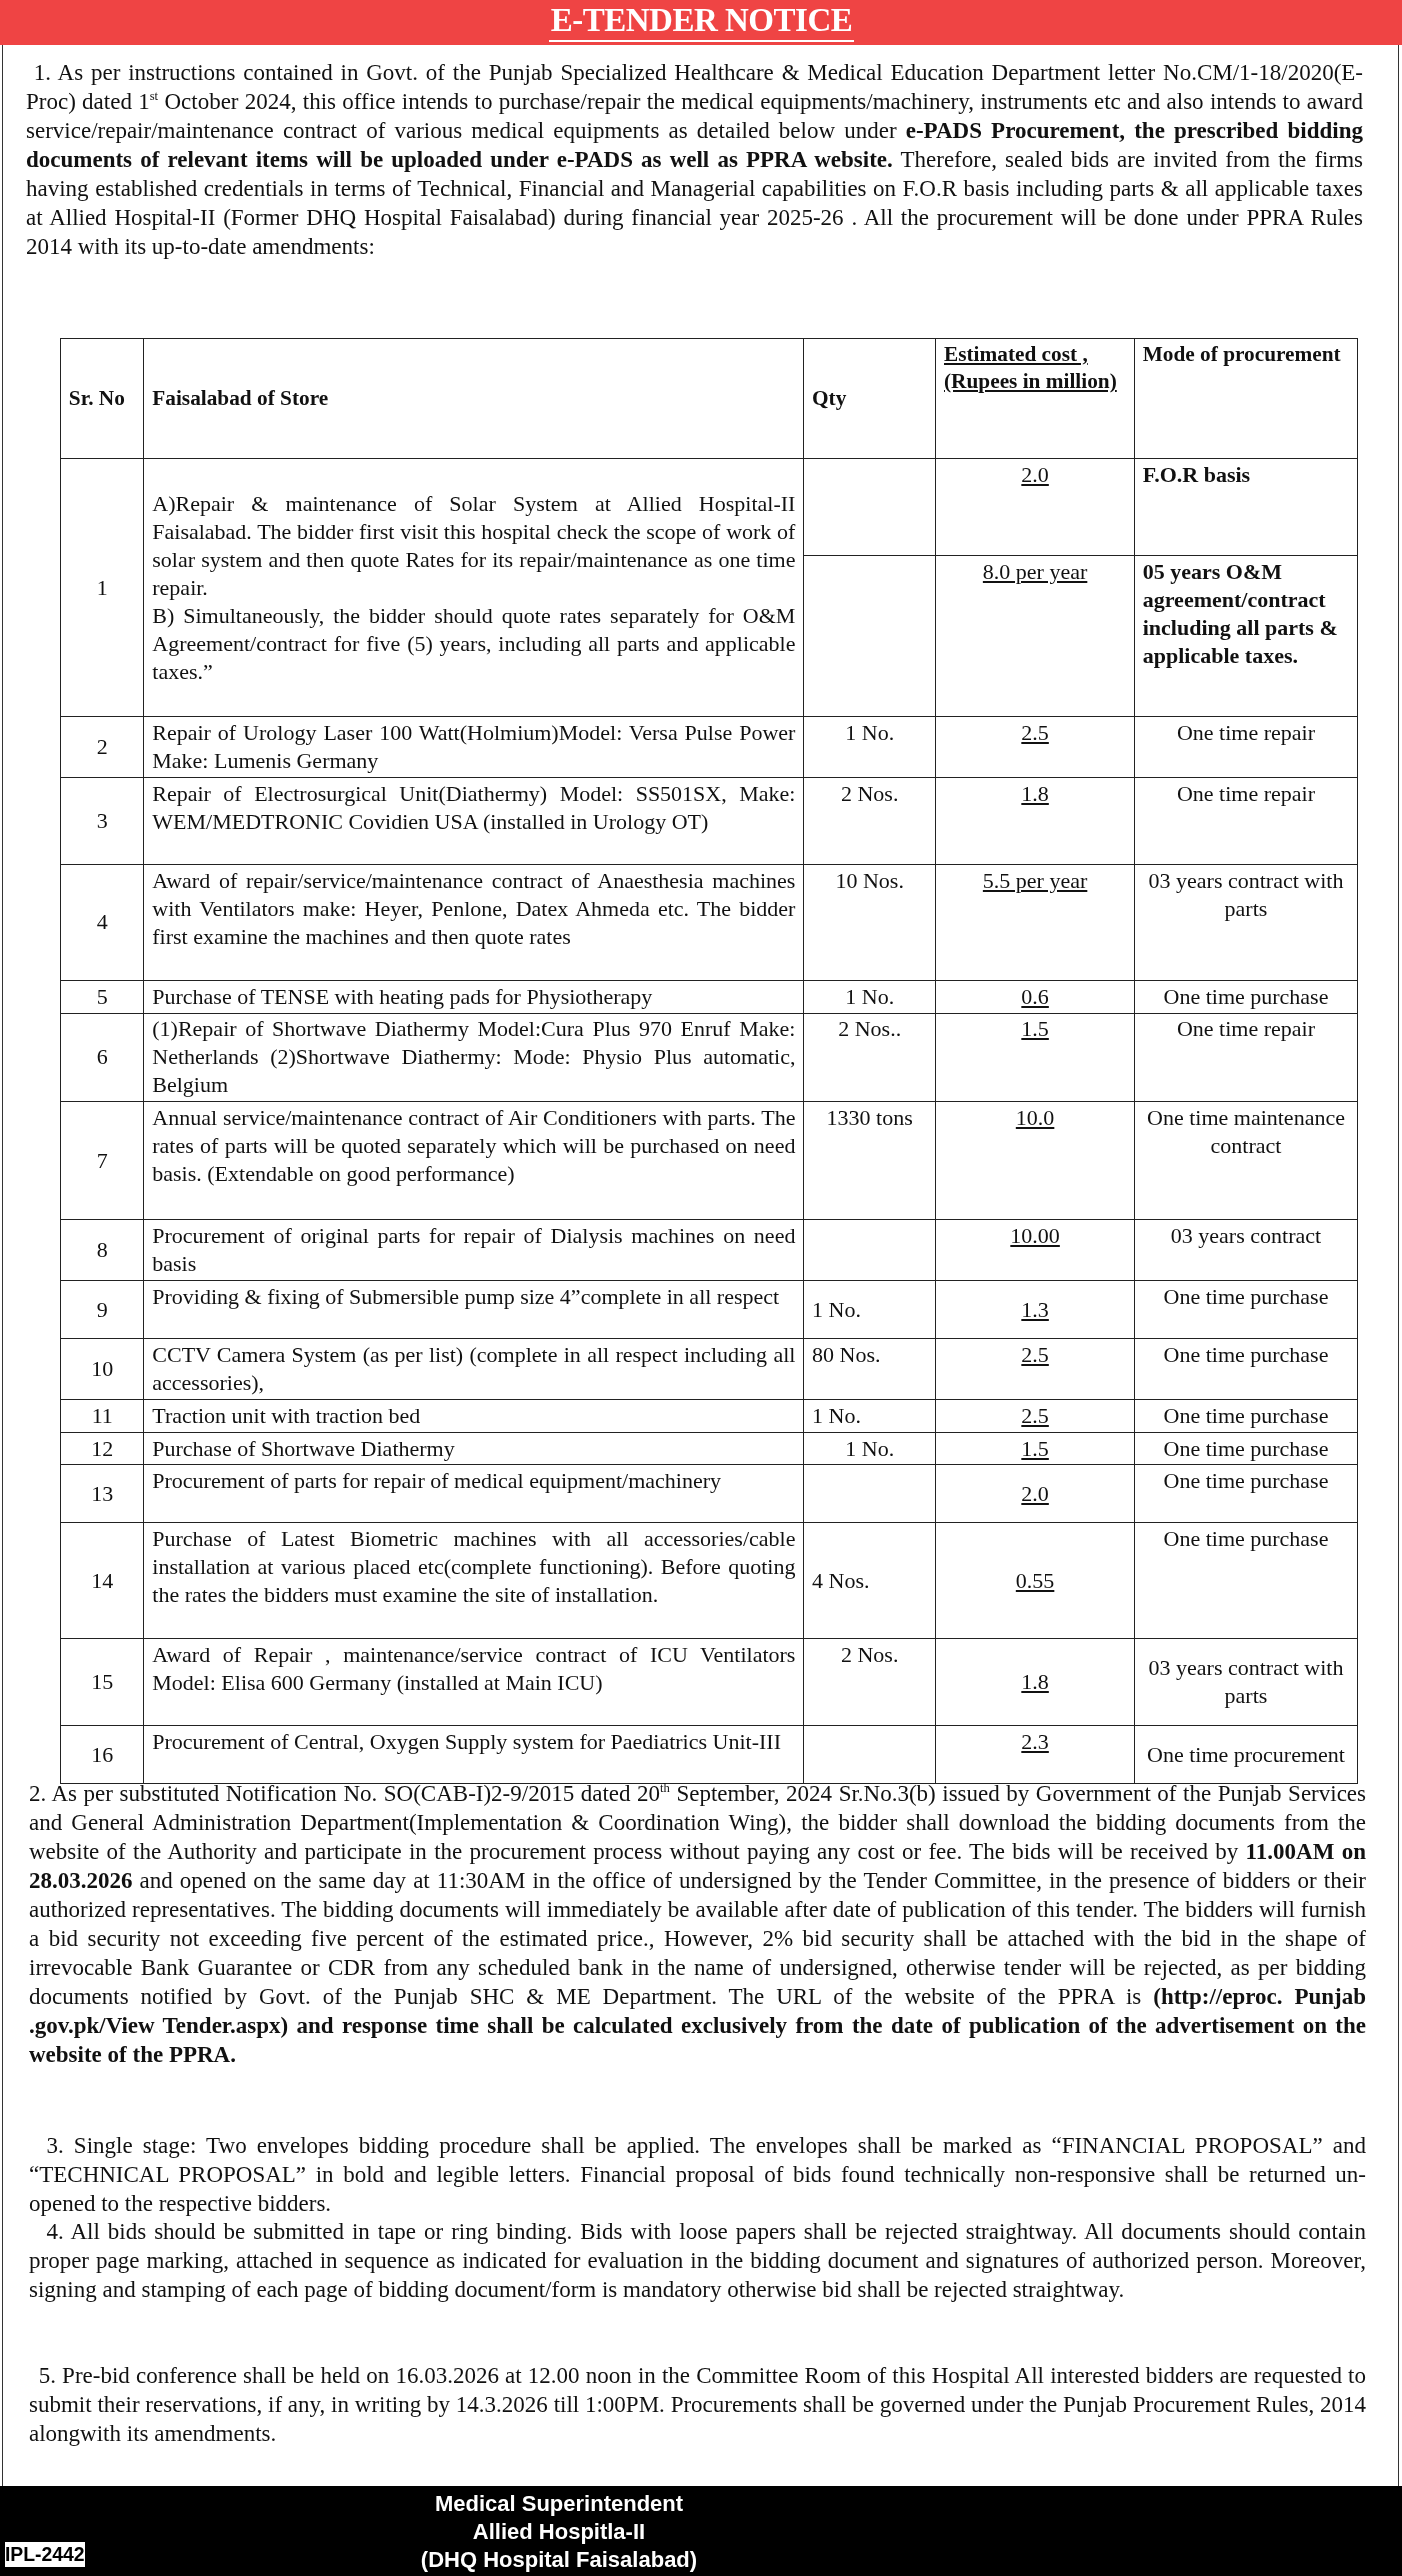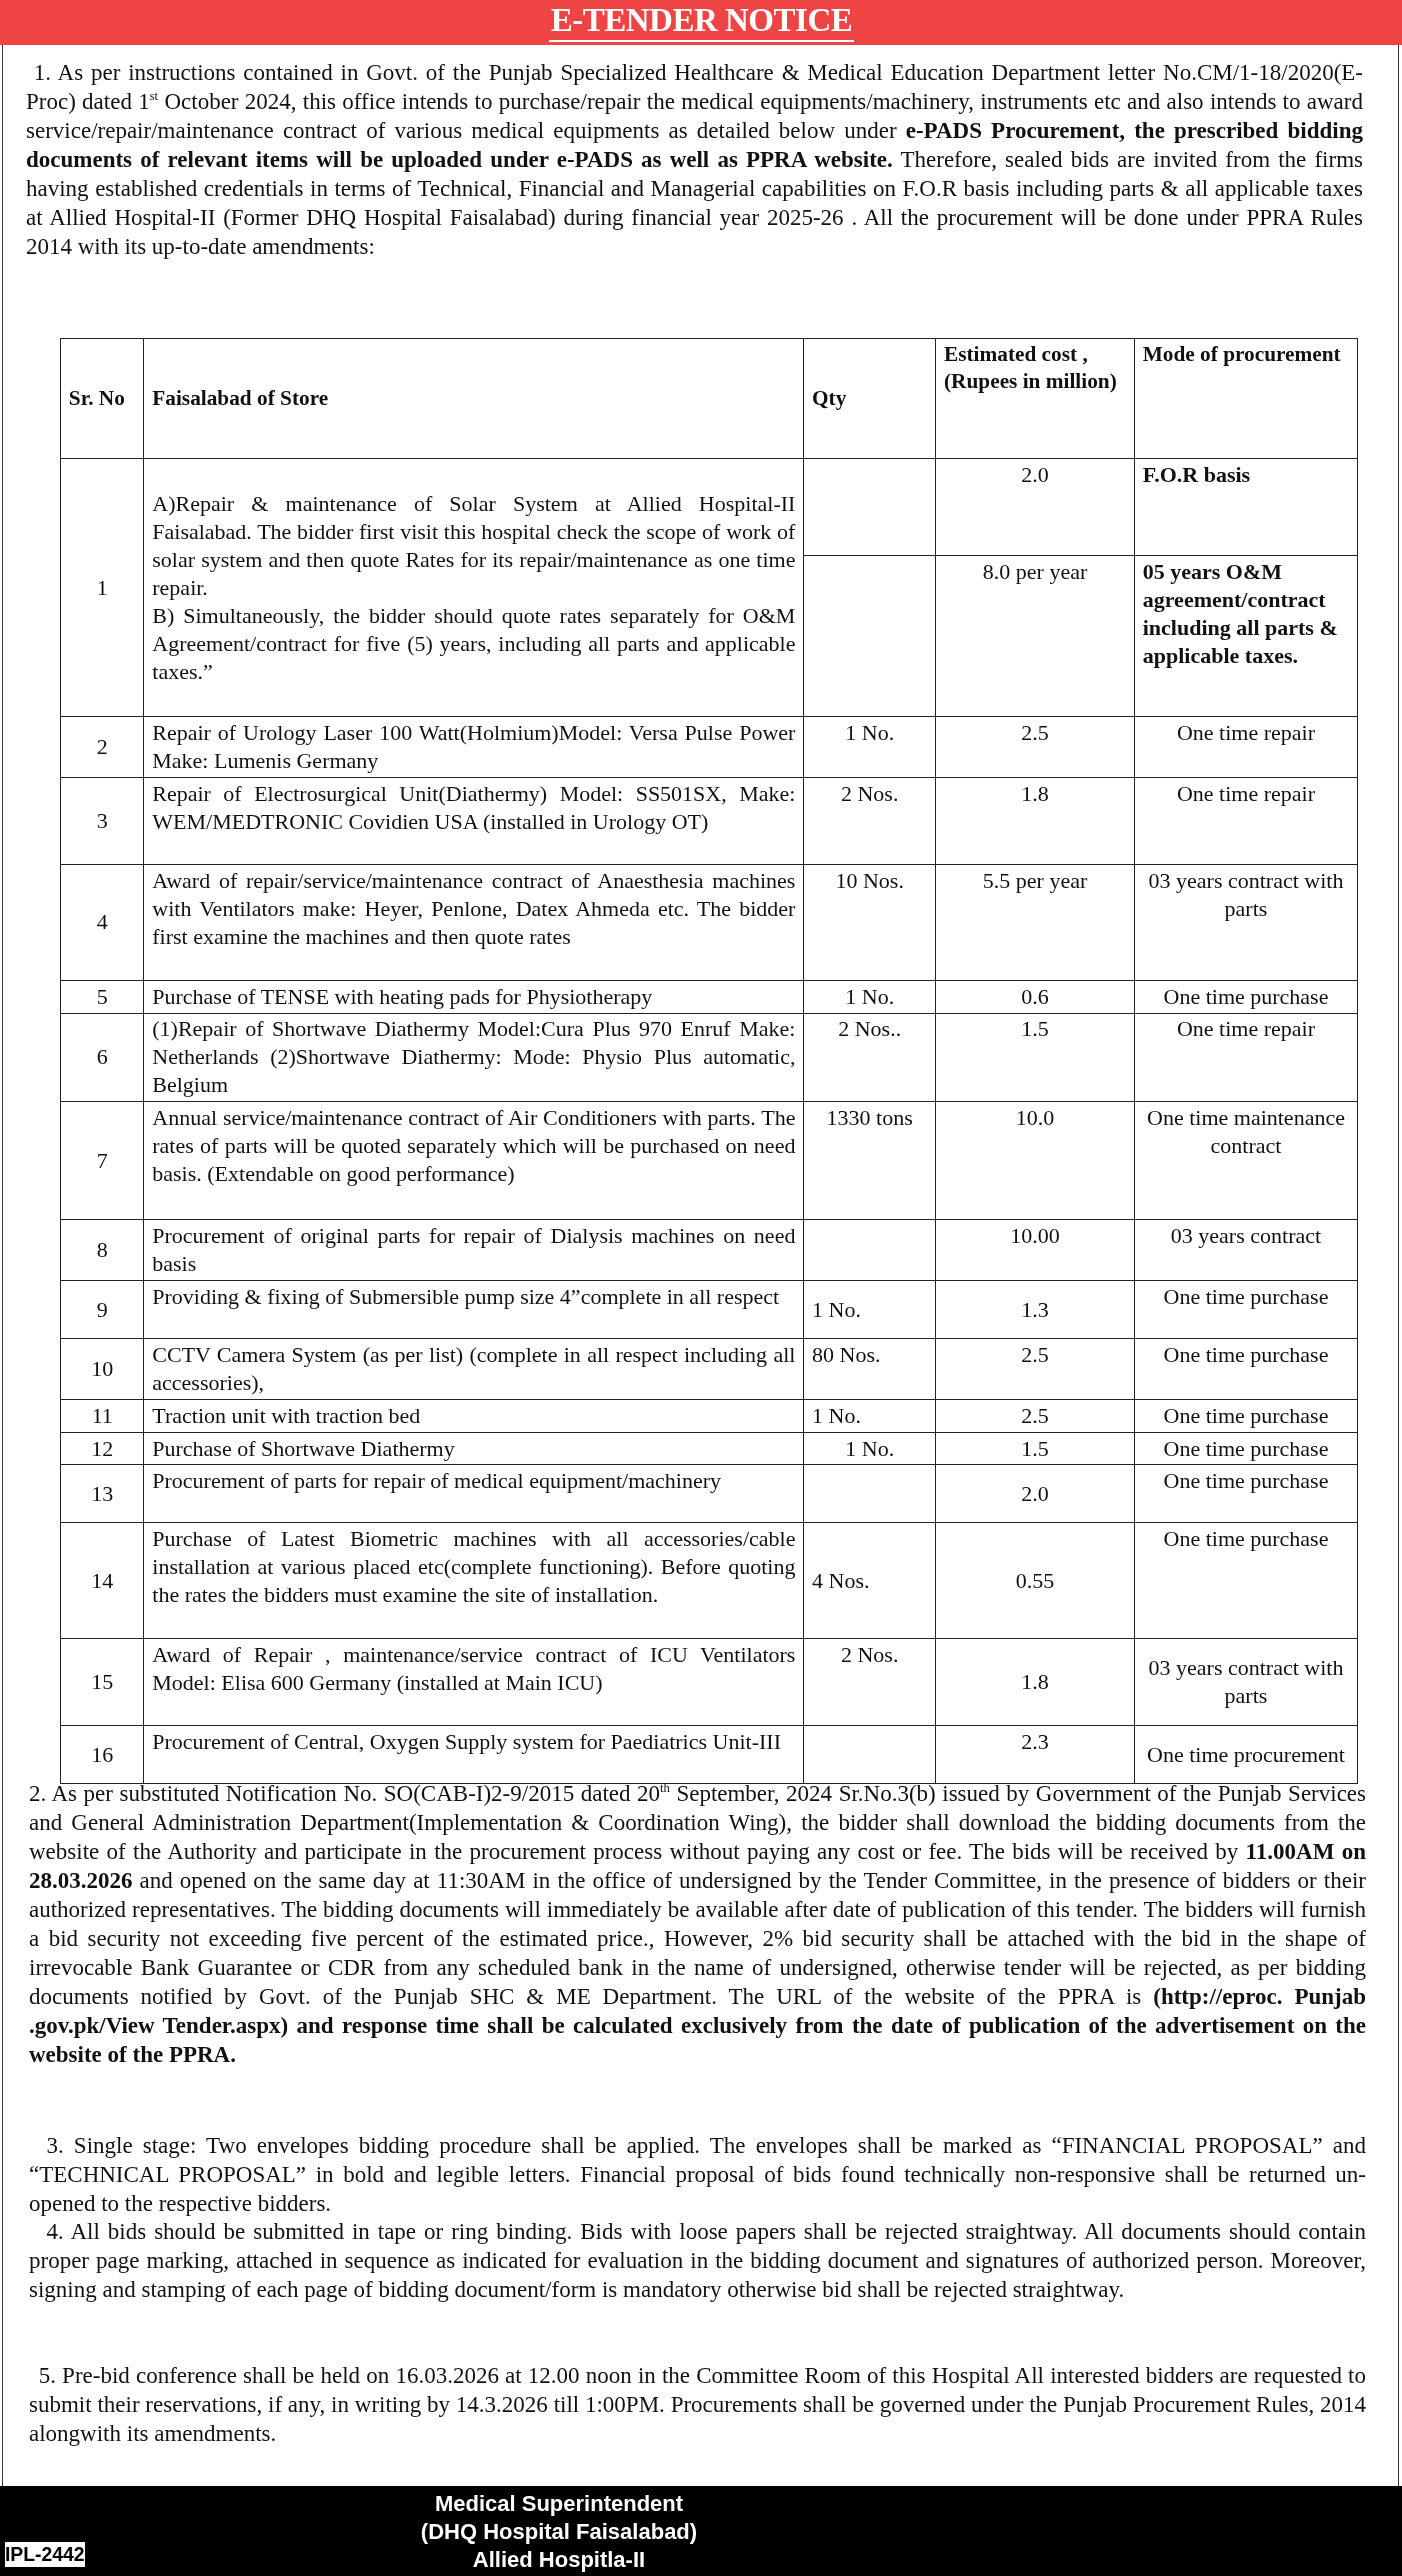--- a/index.html
+++ b/index.html
@@ -11,21 +11,21 @@
                    border-bottom:2.9px solid #fff; padding:0 1.9px; margin-top:1px; font-family:"Liberation Serif", serif; }
   .para { position:absolute; text-align:justify; font-size:23px; line-height:29px; }
   .para b { font-weight:bold; }
   .p1 { left:26px; top:58px; width:1337px; text-indent:7.8px; }
   table.t { position:absolute; left:60px; top:338px; width:1298px; border-collapse:collapse; font-size:22px; line-height:28px; }
   table.t td, table.t th { border:1.9px solid #222; vertical-align:top; padding:1.9px 7.8px; }
   table.t th { font-weight:bold; text-align:left; vertical-align:middle; font-size:21.3px; line-height:27px; }
   .c-sr { width:66px; text-align:center; vertical-align:middle !important; }
   .c-desc { width:636px; text-align:justify; }
   .c-qty { width:114px; text-align:center; }
-  .c-cost { width:180px; text-align:center; }
+  .c-cost { width:180px; text-align:center;text-decoration:underline; }
   .c-mode { width:204px; text-align:center; }
   .left { text-align:left !important; }
   .bold { font-weight:bold; }
   .mid { vertical-align:middle !important; }
   .p2 { left:29px; top:1779px; width:1337px; }
   .p3 { left:29px; top:2131px; width:1337px; }
   .p4 { left:29px; top:2217px; width:1337px; }
   .p5 { left:29px; top:2361px; width:1337px; }
   .footer { position:absolute; left:0; top:2486px; width:1403px; height:90px; background:#000; }
   .sig { position:absolute; left:0; top:3.9px; width:1118px; text-align:center; color:#fff;
@@ -179,18 +179,18 @@
 
 <div class="para p2"><span>2.    As per substituted Notification No. SO(CAB-I)2-9/2015 dated 20</span><sup>th</sup><span> September, 2024 Sr.No.3(b) issued by Government of the Punjab Services and General Administration Department(Implementation &amp; Coordination Wing),  the bidder shall download the bidding documents from the website of the Authority and participate in the procurement  process without paying any cost or fee. The bids will be received by </span><b>11.00AM on 28.03.2026</b><span> and opened on the same day at 11:30AM in the office of undersigned by the Tender Committee, in the presence of bidders or their authorized representatives. The bidding documents will immediately be available after date of publication of this tender. The bidders will furnish a bid security not exceeding five percent of the estimated price., However, 2% bid security shall be attached with the bid in the shape of irrevocable Bank Guarantee or CDR from any scheduled bank in the name of undersigned, otherwise tender will be rejected, as per bidding documents notified by Govt. of the Punjab SHC &amp; ME Department. The URL of the website of the PPRA is </span><b>(http://eproc. Punjab .gov.pk/View Tender.aspx) and response time shall be calculated exclusively from the date of publication of the advertisement on the website of the PPRA.</b></div>
 
 <div class="para p3" style="text-indent:17.5px;">3. Single stage:  Two envelopes bidding procedure shall be applied. The envelopes shall be marked as “FINANCIAL PROPOSAL” and “TECHNICAL PROPOSAL” in bold and legible letters. Financial proposal of bids found technically non-responsive shall be returned un-opened to the respective bidders.</div>
 <div class="para p4" style="text-indent:17.5px;">4.  All bids should be submitted in tape or ring binding. Bids with loose papers shall be rejected straightway. All documents should contain proper page marking, attached in sequence as indicated for evaluation in the bidding document and signatures of authorized person. Moreover, signing and stamping of each page of bidding document/form is mandatory otherwise bid shall be rejected straightway.</div>
 <div class="para p5" style="text-indent:9.7px;">5.       Pre-bid conference shall be held on 16.03.2026 at 12.00 noon in the Committee Room of  this Hospital All interested bidders are requested to submit their reservations, if any, in writing by 14.3.2026 till 1:00PM. Procurements shall be governed under the Punjab Procurement Rules, 2014 alongwith its amendments.</div>
 
 <div class="footer">
   <div class="sig">
     <div>Medical Superintendent</div>
+    <div>Allied Hospitla-II</div>
     <div>(DHQ Hospital Faisalabad)</div>
-    <div>Allied Hospitla-II</div>
   </div>
   <div class="ipl">IPL-2442</div>
 </div>
 
 
 </body></html>

